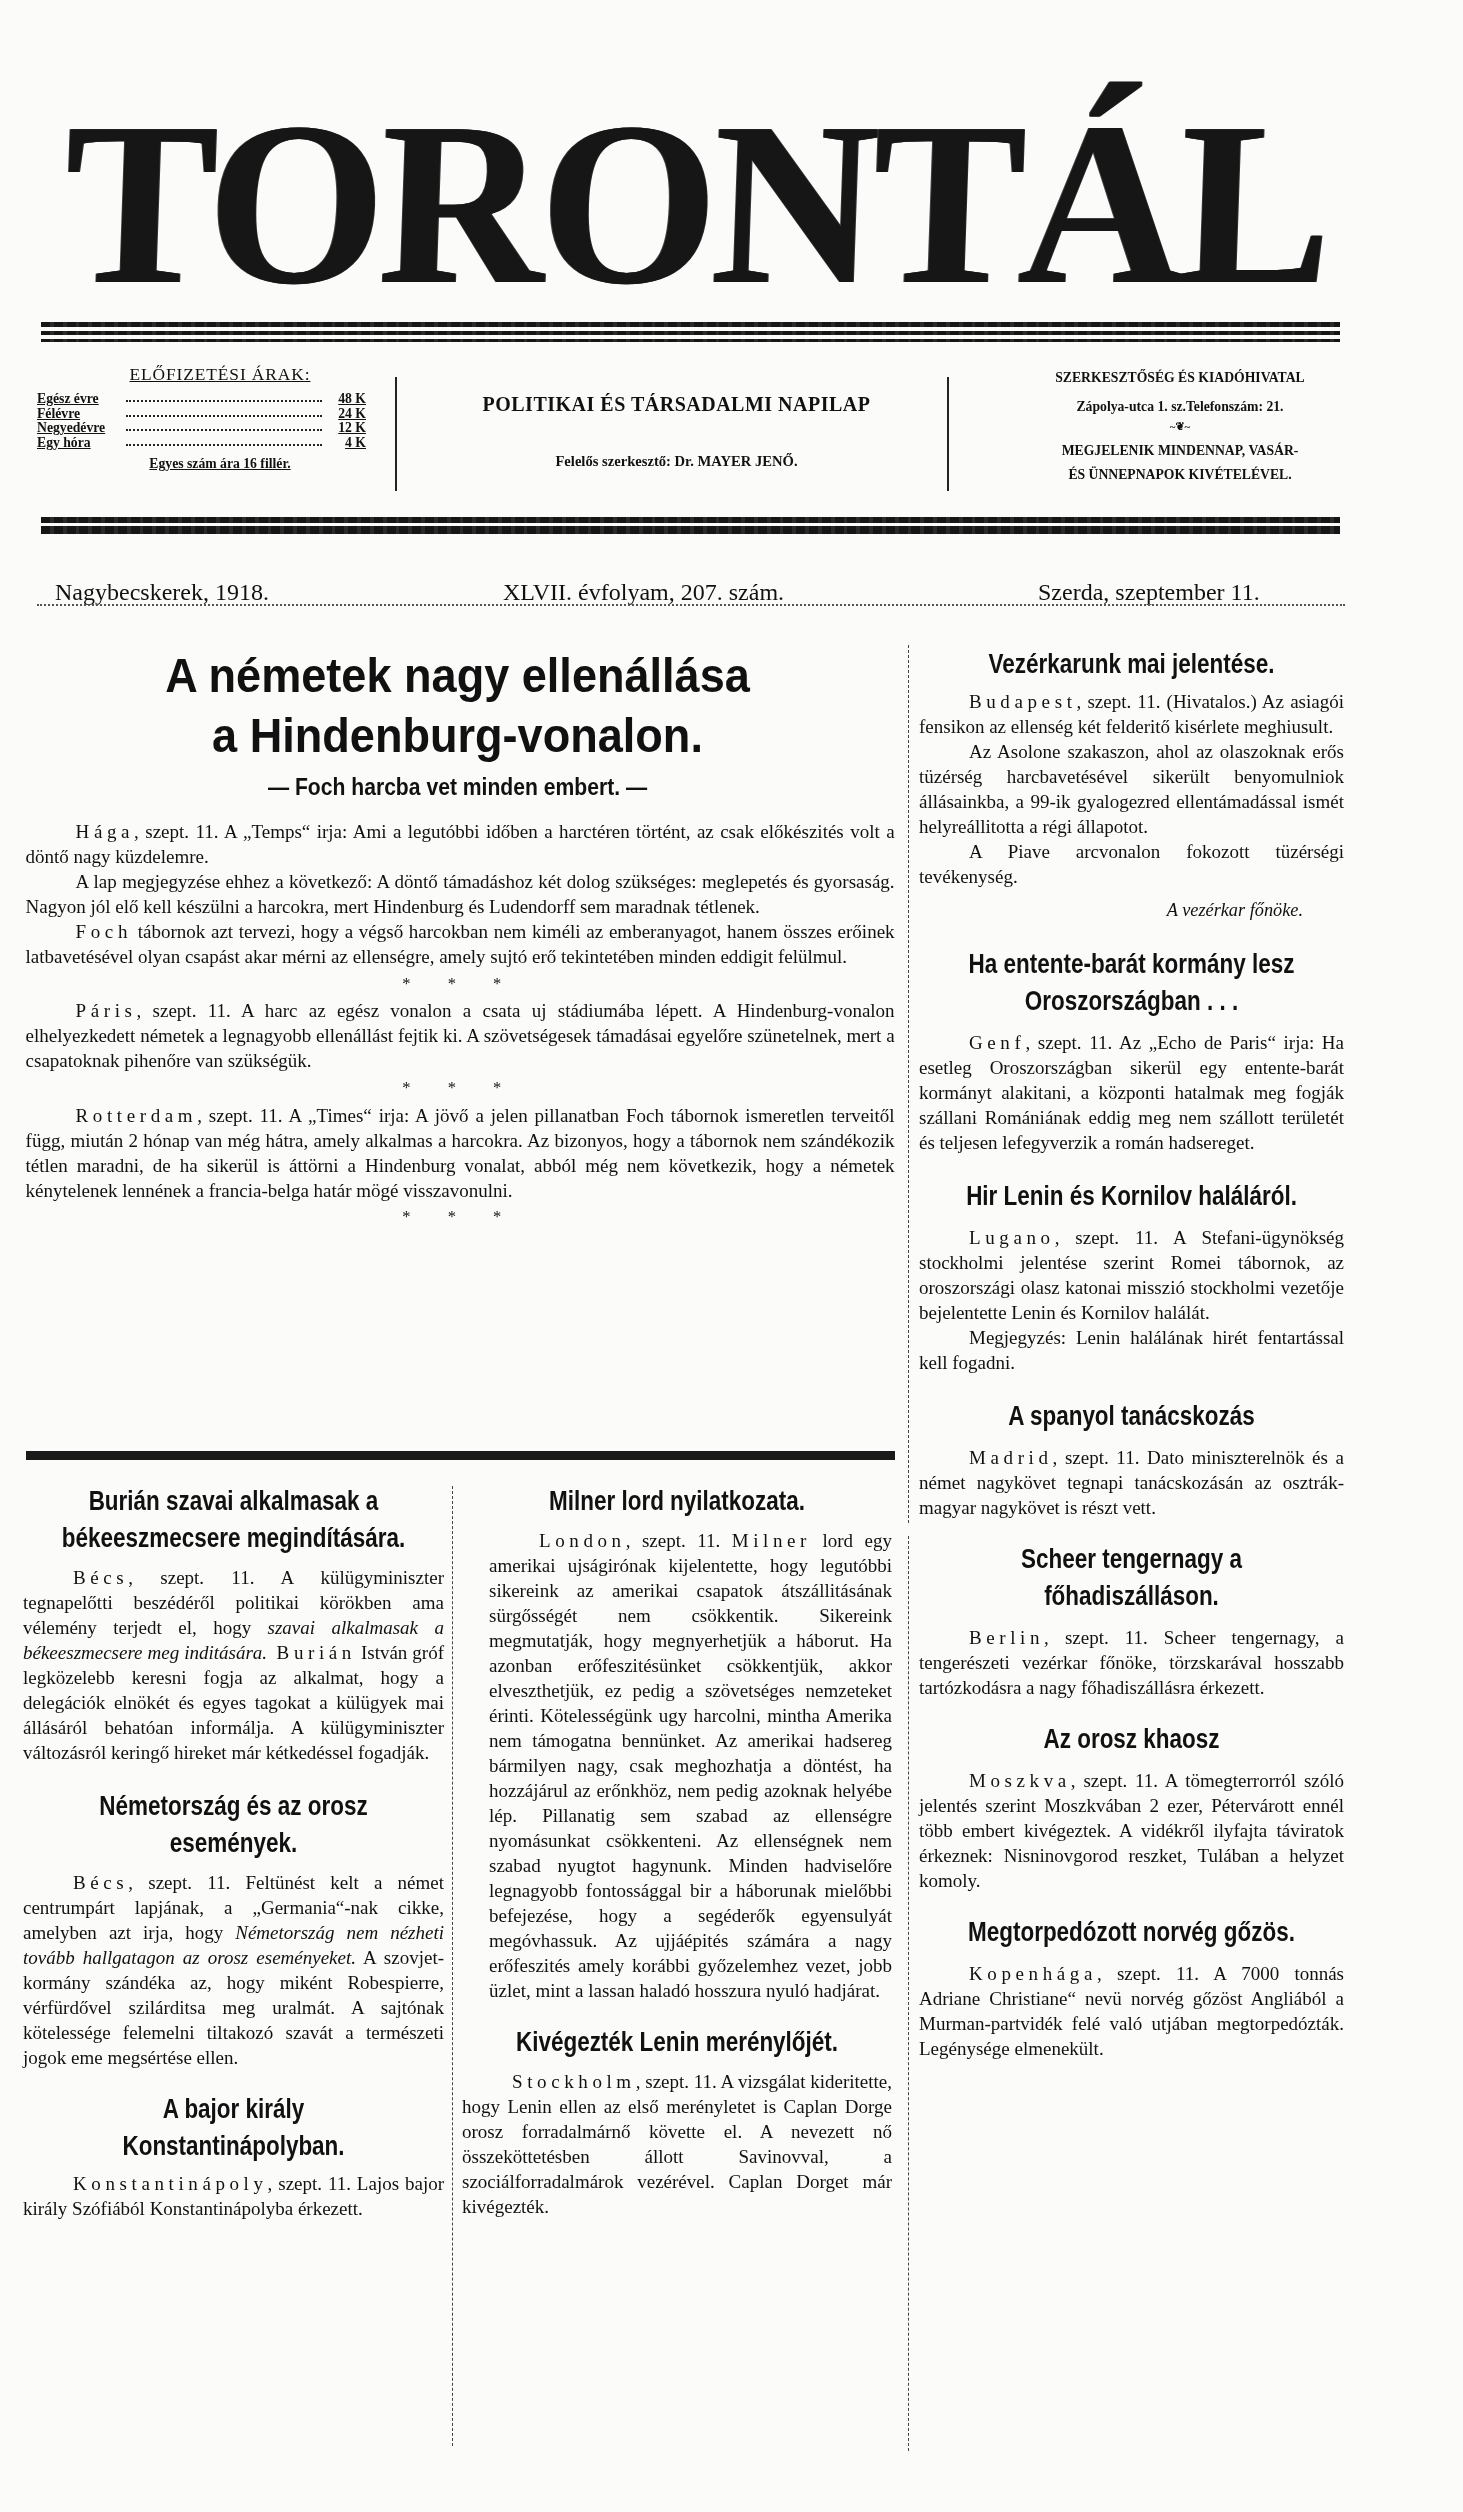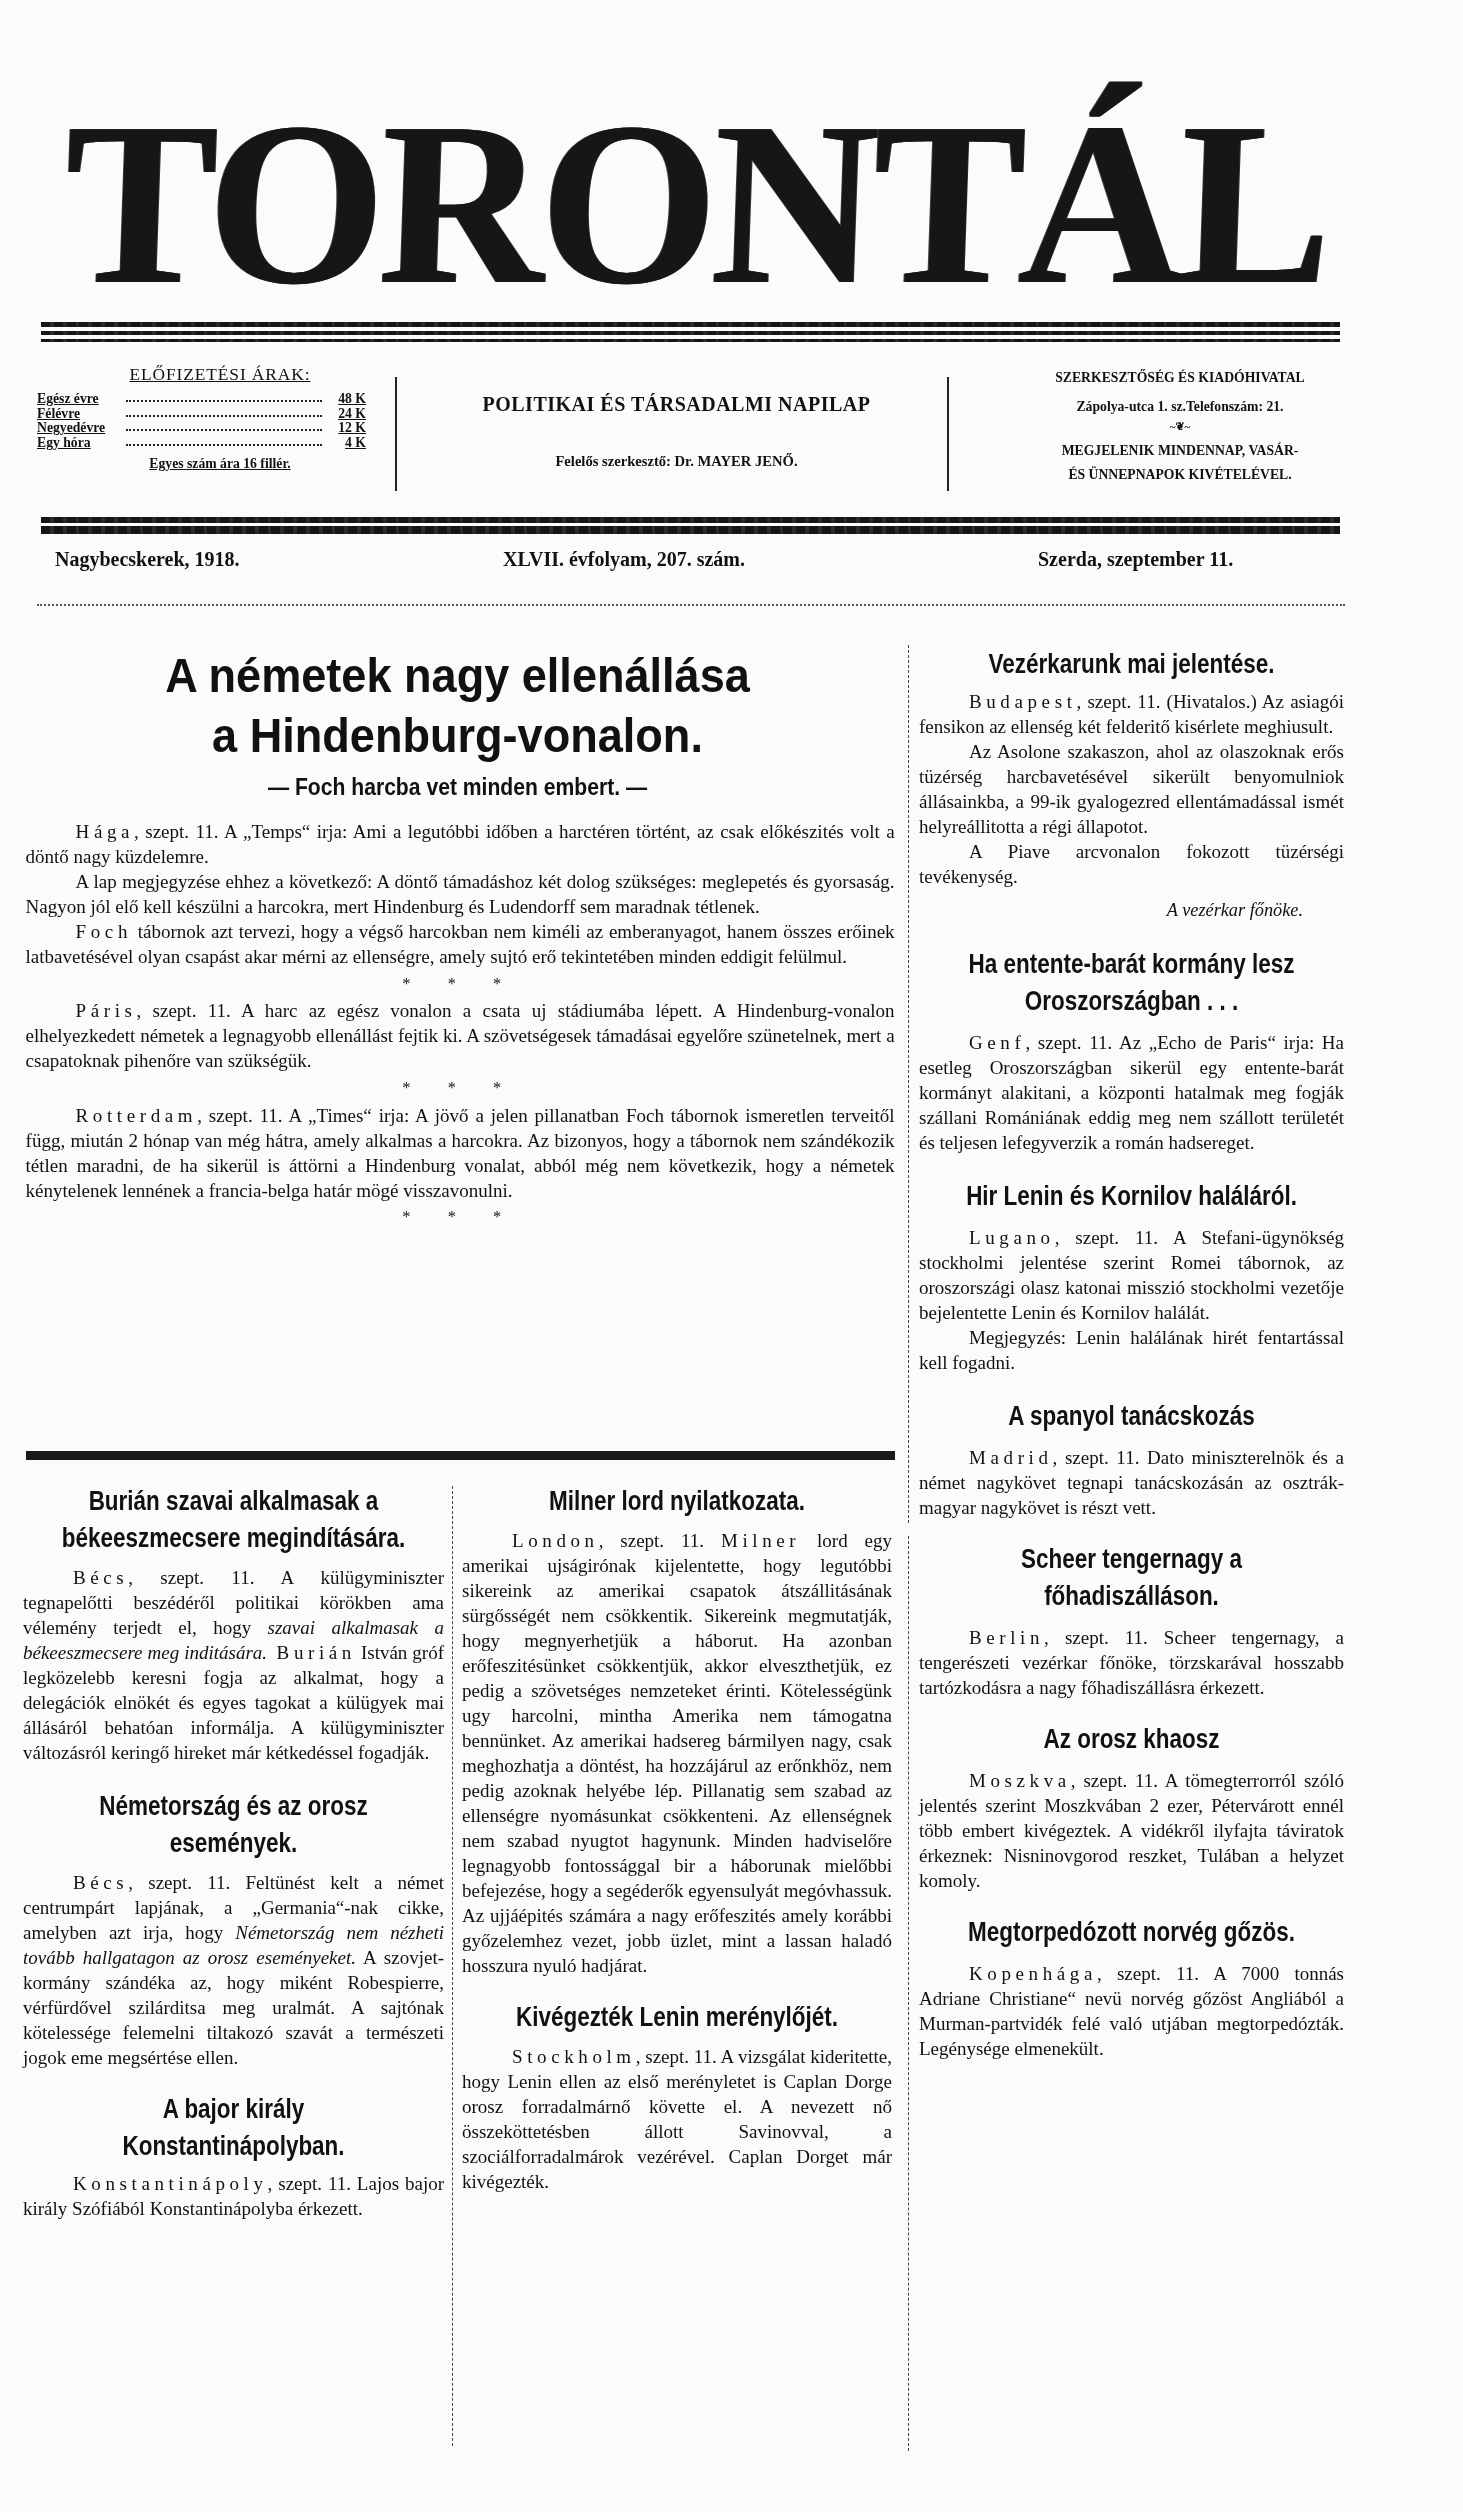--- a/index.html
+++ b/index.html
@@ -33,21 +33,21 @@
   .price-row .val { width: 37px; text-align: right; }
   .info-left .single { text-align: center; font-weight: bold; font-size: 13.7px; margin-top: 5.5px; margin-left: 37px; }
   .vdiv { width: 1.8px; background: #222; }
   .info-mid { left: 402px; top: 393px; width: 549px; text-align: center; }
   .info-mid .tag { font-weight: bold; font-size: 20px; letter-spacing: 0.5px; }
   .info-mid .editor { font-weight: bold; font-size: 14.6px; margin-top: 37px; }
   .info-right { left: 1006px; top: 370px; width: 348px; font-size: 13.7px; font-weight: bold; text-align: center; }
   .info-right .row { display: flex; justify-content: center; margin-top: 12.8px; }
   .info-right .orn { margin: 5.5px 0; font-size: 11px; }
   .info-right .pub { line-height: 24px; }
-  .dateline { top: 548px; font-size: 20px; font-weight: bold; }
+  .dateline { top: 579px; font-size: 24px; }
   
   .headline-main { left: 37px; top: 645px; width: 841px; text-align: center;
     font-family: "Liberation Sans", sans-serif; font-weight: bold;
     font-size: 49px; line-height: 60px; transform: scaleX(0.92); }
   .subhead { left: 37px; top: 773px; width: 841px; text-align: center; font-size: 24px; font-weight: bold;
     font-family: "Liberation Sans", sans-serif; transform: scaleX(0.88); }
   .body { font-size: 19px; line-height: 25px; text-align: justify; }
   .body p { margin: 0; text-indent: 50px; }
   .body .sp { letter-spacing: 4.6px; }
   .body i { font-style: italic; }
@@ -189,21 +189,21 @@
   </div>
 
   <div class="h-sec" style="margin-top:20px;">A bajor király Konstantinápolyban.</div>
   <div class="body" style="margin-top:7.3px;">
     <p><span class="sp">Konstantinápoly</span><span>, szept. 11. Lajos bajor király Szófiából Konstantinápolyba érkezett.</span></p>
   </div>
 </div>
 
 <div class="abs" style="left:462px;top:1482px;width:430px;">
   <div class="h-sec">Milner lord nyilatkozata.</div>
-  <div class="body" style="margin-top:9.1px;">
+  <div class="body" style="margin-top:9.1px;margin-left:27px;">
     <p><span class="sp">London</span><span>, szept. 11. </span><span class="sp">Milner</span><span> lord egy amerikai ujságirónak kijelentette, hogy legutóbbi sikereink az amerikai csapatok átszállitásának sürgősségét nem csökkentik. Sikereink megmutatják, hogy megnyerhetjük a háborut. Ha azonban erőfeszitésünket csökkentjük, akkor elveszthetjük, ez pedig a szövetséges nemzeteket érinti. Kötelességünk ugy harcolni, mintha Amerika nem támogatna bennünket. Az amerikai hadsereg bármilyen nagy, csak meghozhatja a döntést, ha hozzájárul az erőnkhöz, nem pedig azoknak helyébe lép. Pillanatig sem szabad az ellenségre nyomásunkat csökkenteni. Az ellenségnek nem szabad nyugtot hagynunk. Minden hadviselőre legnagyobb fontossággal bir a háborunak mielőbbi befejezése, hogy a segéderők egyensulyát megóvhassuk. Az ujjáépités számára a nagy erőfeszités amely korábbi győzelemhez vezet, jobb üzlet, mint a lassan haladó hosszura nyuló hadjárat.</span></p>
   </div>
 
   <div class="h-sec" style="margin-top:20px;">Kivégezték Lenin merénylőjét.</div>
   <div class="body" style="margin-top:9.1px;">
     <p><span class="sp">Stockholm</span><span>, szept. 11. A vizsgálat kideritette, hogy Lenin ellen az első merényletet is Caplan Dorge orosz forradalmárnő követte el. A nevezett nő összeköttetésben állott Savinovval, a szociálforradalmárok vezérével. Caplan Dorget már kivégezték.</span></p>
   </div>
 </div>
 
 

